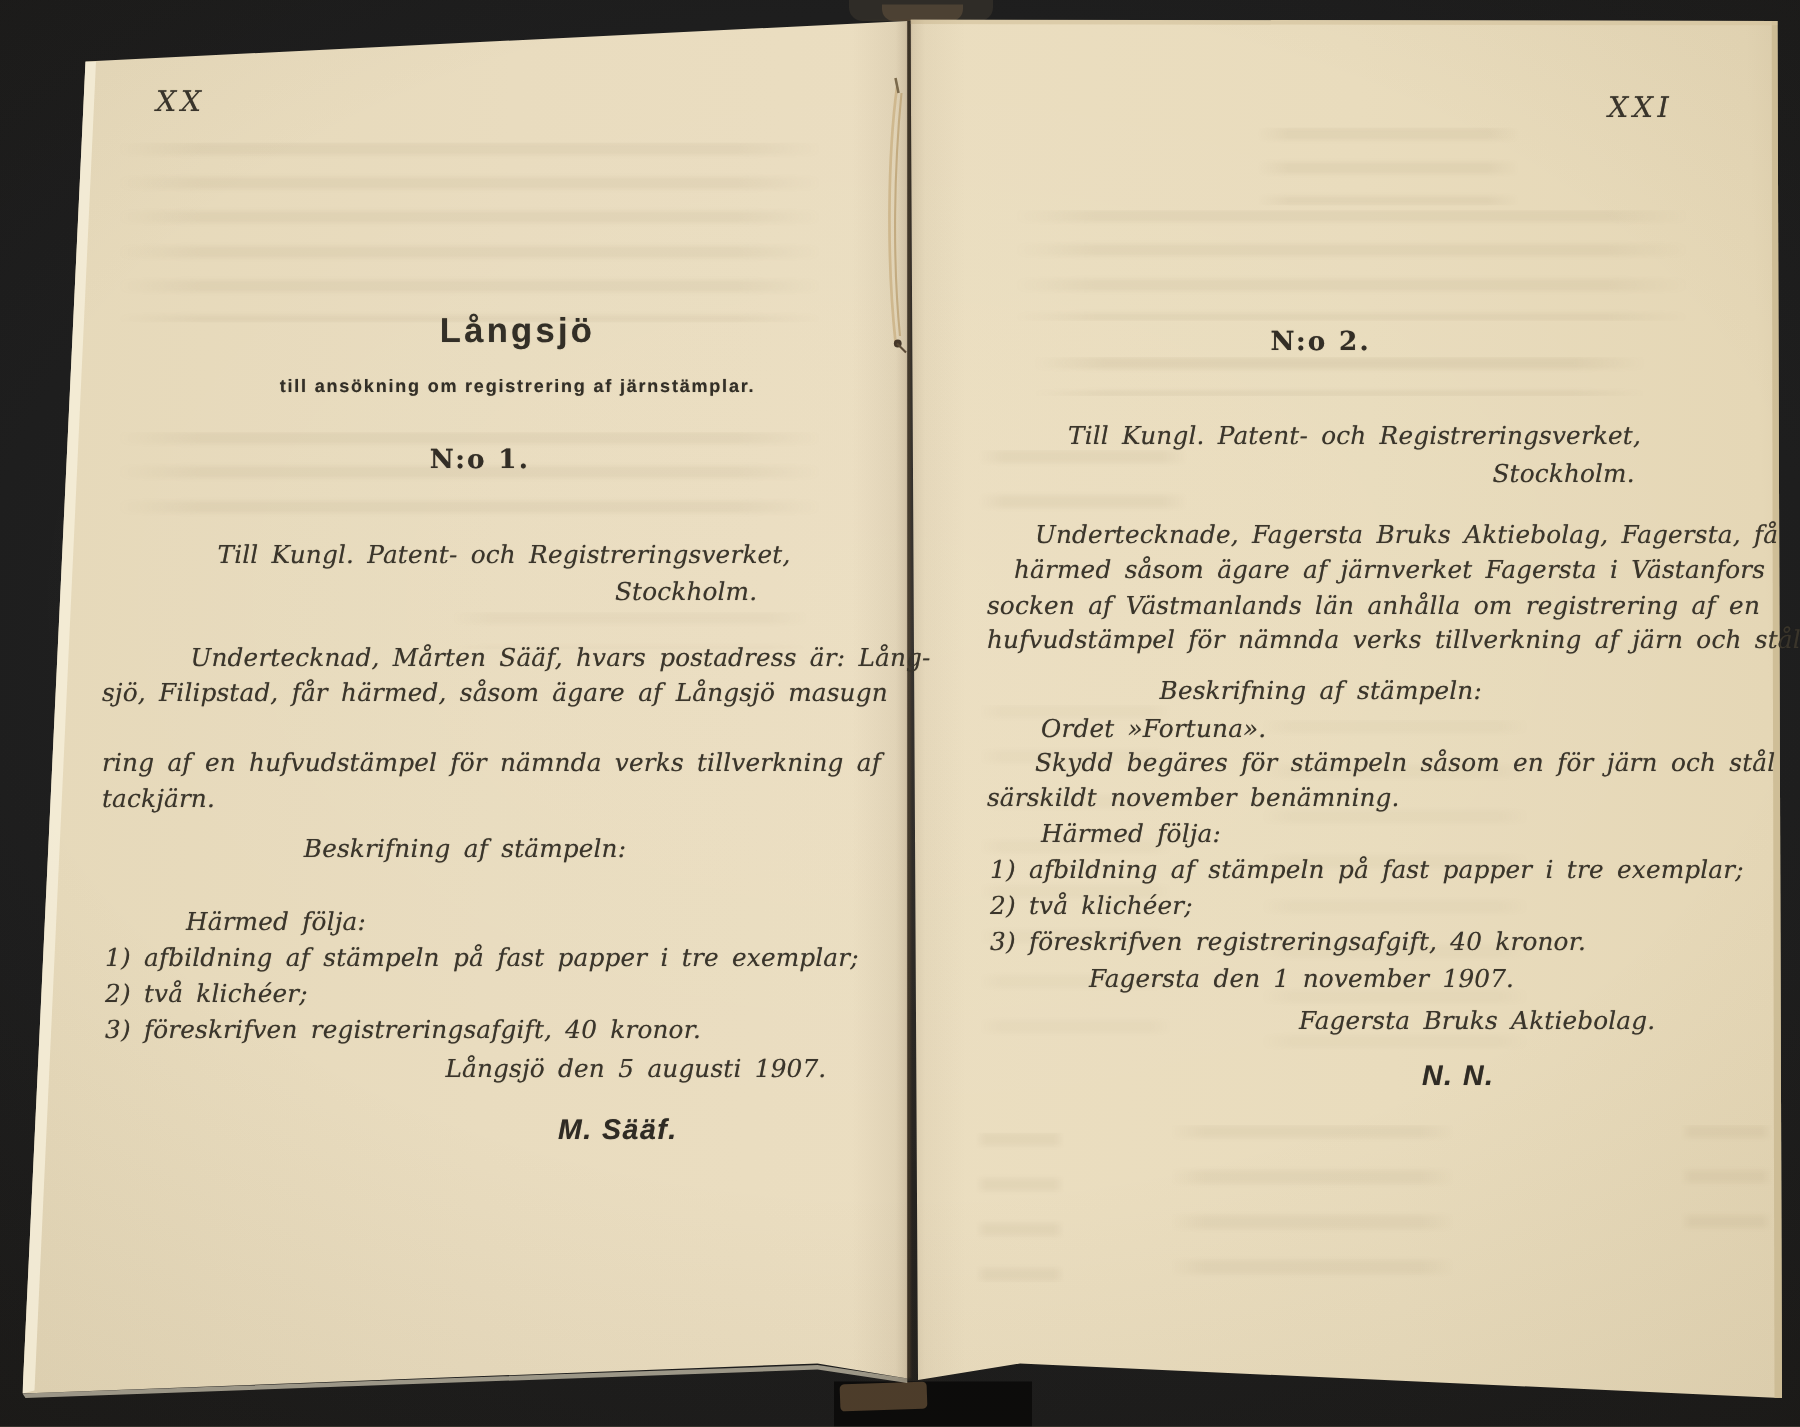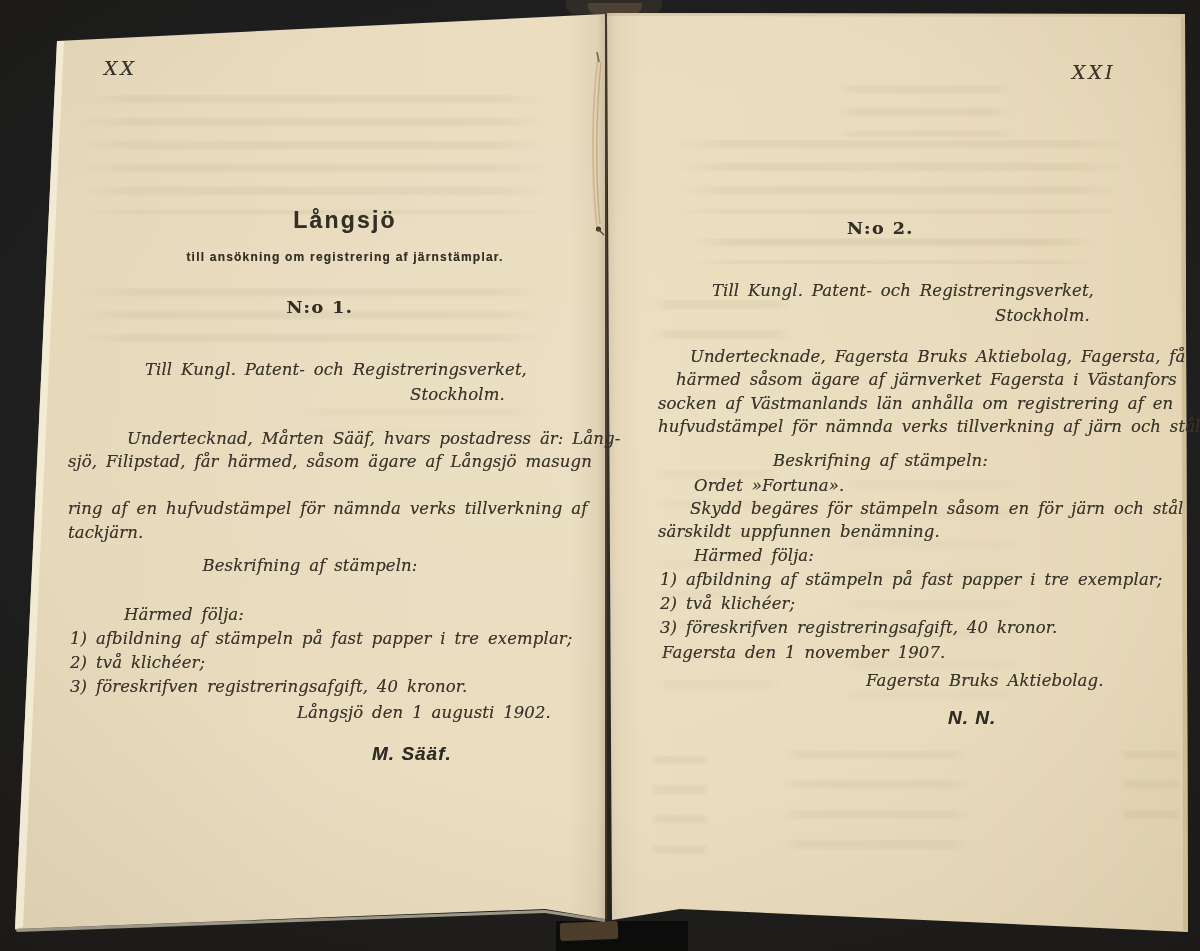--- a/index.html
+++ b/index.html
@@ -105,40 +105,40 @@
   <div class="t it" style="left:127px;top:429px;">Undertecknad, Mårten Sääf, hvars postadress är: Lång-</div>
   <div class="t it" style="left:68px;top:452px;">sjö, Filipstad, får härmed, såsom ägare af Långsjö masugn</div>
   <div class="t it" style="left:68px;top:499px;">ring af en hufvudstämpel för nämnda verks tillverkning af</div>
   <div class="t it" style="left:68px;top:523px;">tackjärn.</div>
 
   <div class="t it center" style="left:80px;top:556px;width:460px;">Beskrifning af stämpeln:</div>
   <div class="t it" style="left:124px;top:605px;">Härmed följa:</div>
   <div class="t it" style="left:70px;top:629px;">1) afbildning af stämpeln på fast papper i tre exemplar;</div>
   <div class="t it" style="left:70px;top:653px;">2) två klichéer;</div>
   <div class="t it" style="left:70px;top:677px;">3) föreskrifven registreringsafgift, 40 kronor.</div>
-  <div class="t it" style="left:297px;top:703px;">Långsjö den 1 augusti 1902.</div>
+  <div class="t it" style="left:297px;top:703px;">Långsjö den 5 augusti 1907.</div>
   <div class="t sig" style="left:372px;top:743px;">M. Sääf.</div>
 
   <div class="t pagenum" style="left:1072px;top:61px;">XXI</div>
 
   <div class="t no-label center" style="left:658px;top:218px;width:445px;">N:o 2.</div>
 
   <div class="t it" style="left:712px;top:281px;">Till Kungl. Patent- och Registreringsverket,</div>
   <div class="t it" style="left:995px;top:306px;">Stockholm.</div>
 
   <div class="t it" style="left:690px;top:347px;">Undertecknade, Fagersta Bruks Aktiebolag, Fagersta, få</div>
   <div class="t it" style="left:658px;top:370px;margin-left:18px;">härmed såsom ägare af järnverket Fagersta i Västanfors</div>
   <div class="t it" style="left:658px;top:394px;">socken af Västmanlands län anhålla om registrering af en</div>
   <div class="t it" style="left:658px;top:417px;">hufvudstämpel för nämnda verks tillverkning af järn och stål.</div>
 
   <div class="t it center" style="left:658px;top:451px;width:445px;">Beskrifning af stämpeln:</div>
   <div class="t it" style="left:694px;top:476px;">Ordet »Fortuna».</div>
   <div class="t it" style="left:690px;top:499px;">Skydd begäres för stämpeln såsom en för järn och stål</div>
-  <div class="t it" style="left:658px;top:522px;">särskildt uppfunnen benämning.</div>
+  <div class="t it" style="left:658px;top:522px;">särskildt november benämning.</div>
   <div class="t it" style="left:694px;top:546px;">Härmed följa:</div>
   <div class="t it" style="left:660px;top:570px;">1) afbildning af stämpeln på fast papper i tre exemplar;</div>
   <div class="t it" style="left:660px;top:594px;">2) två klichéer;</div>
   <div class="t it" style="left:660px;top:618px;">3) föreskrifven registreringsafgift, 40 kronor.</div>
-  <div class="t it" style="left:662px;top:643px;">Fagersta den 1 november 1907.</div>
+  <div class="t it" style="left:726px;top:643px;">Fagersta den 1 november 1907.</div>
   <div class="t it" style="left:866px;top:671px;">Fagersta Bruks Aktiebolag.</div>
   <div class="t sig" style="left:948px;top:707px;">N. N.</div>
 
 </div>
 
 </body></html>

